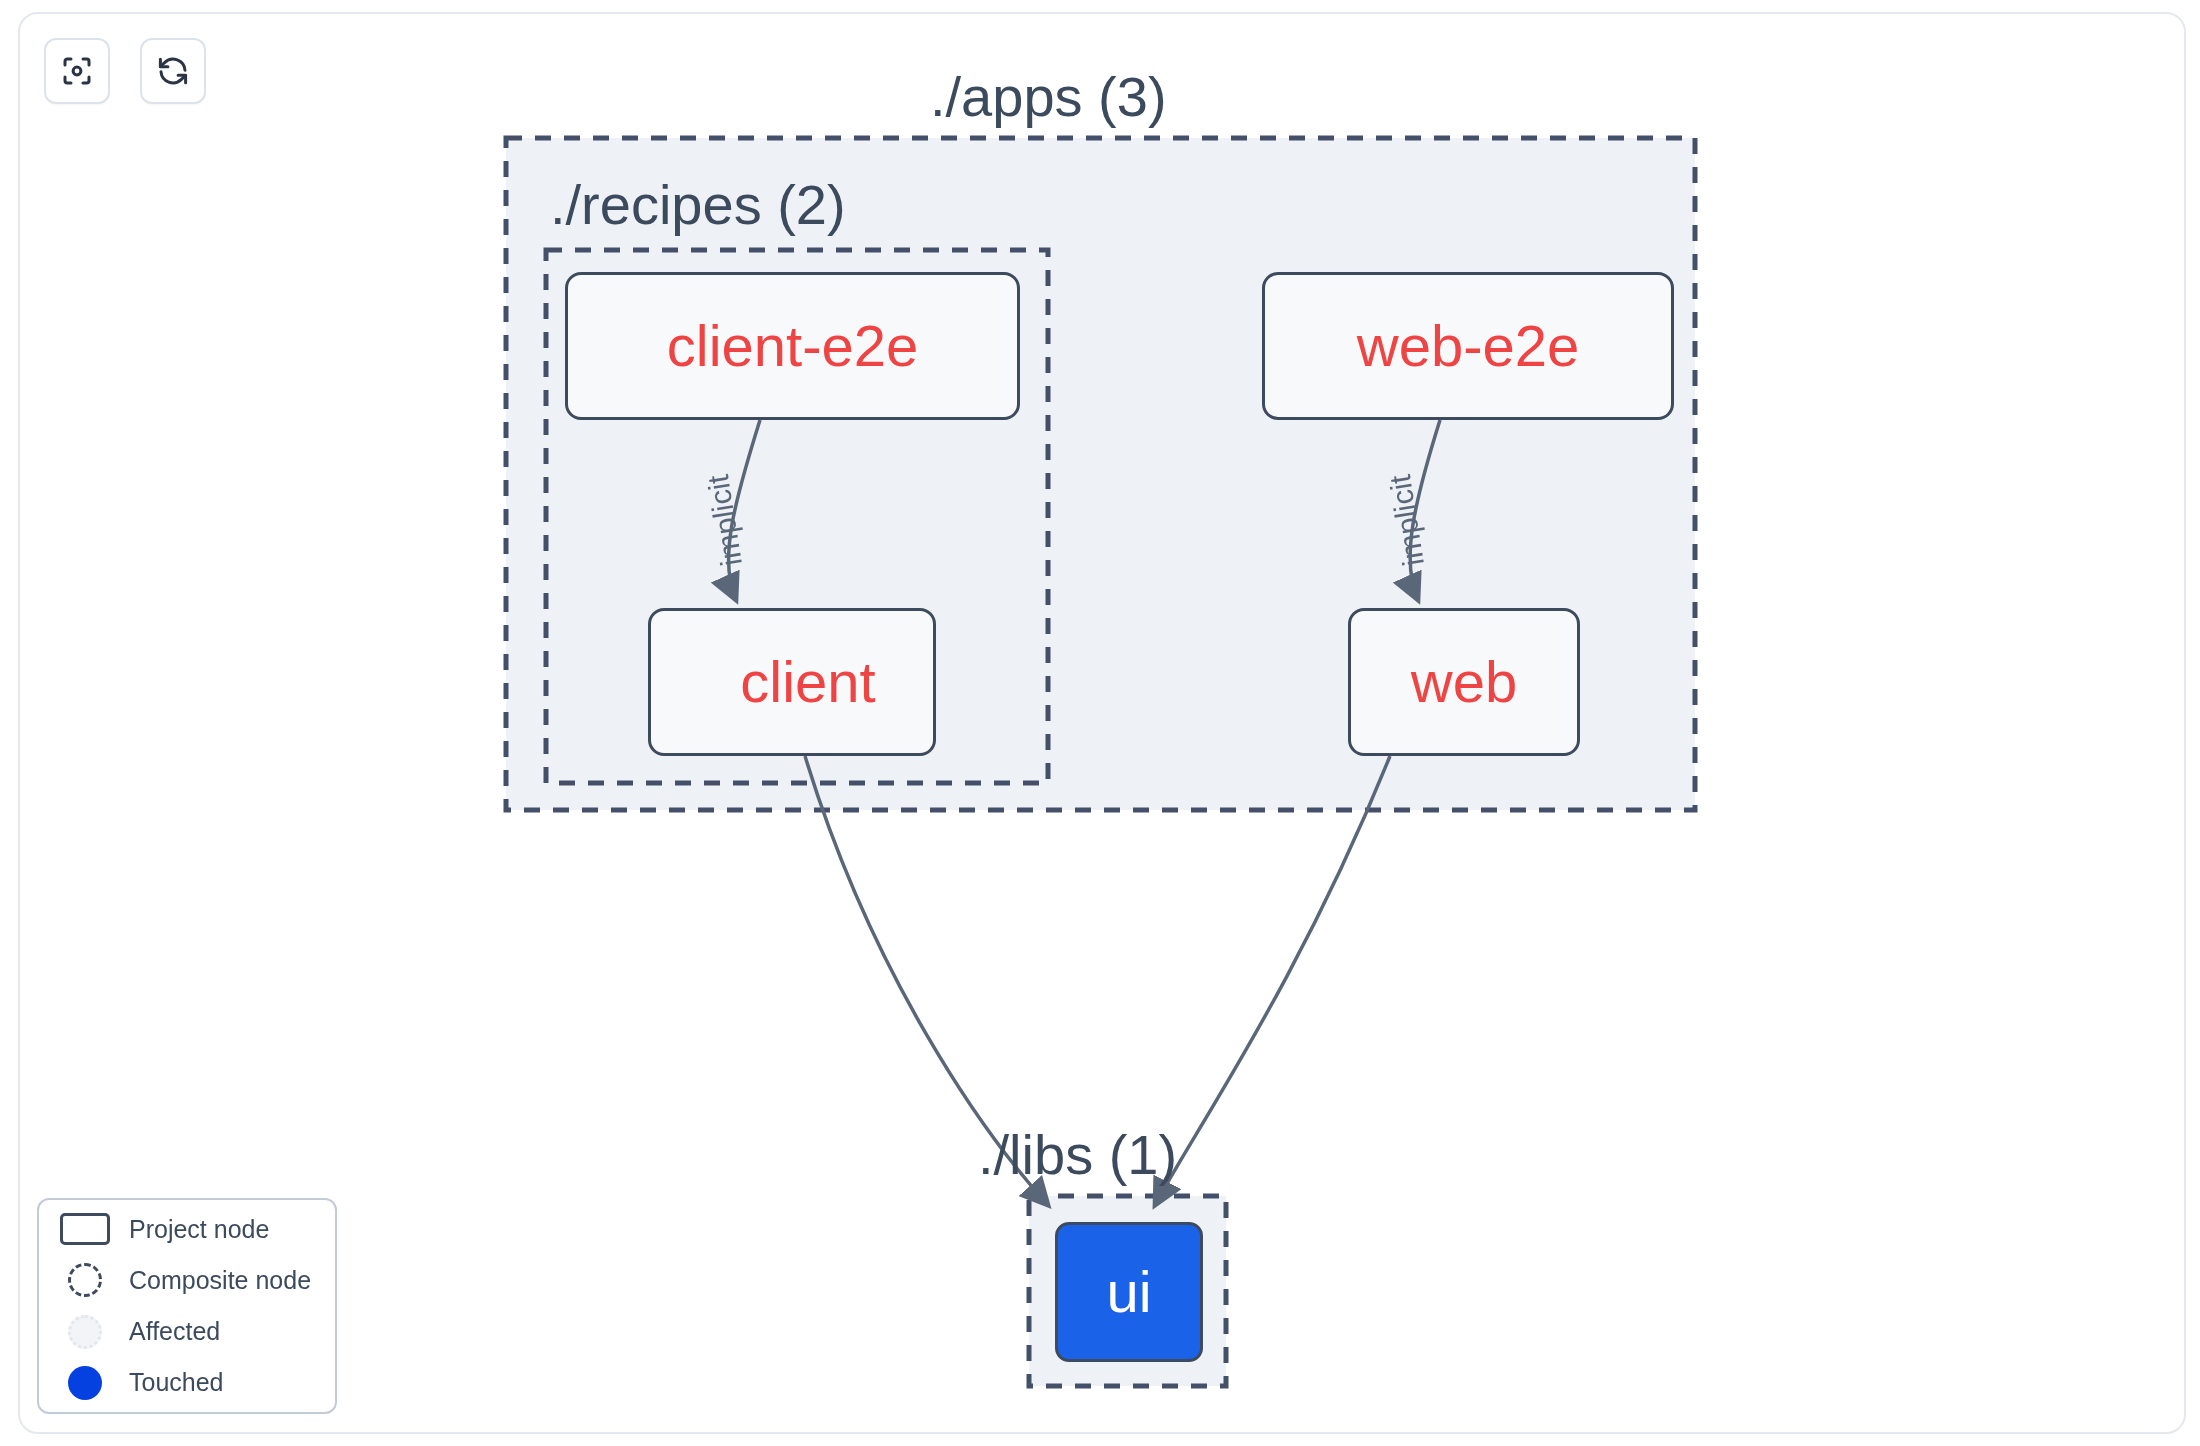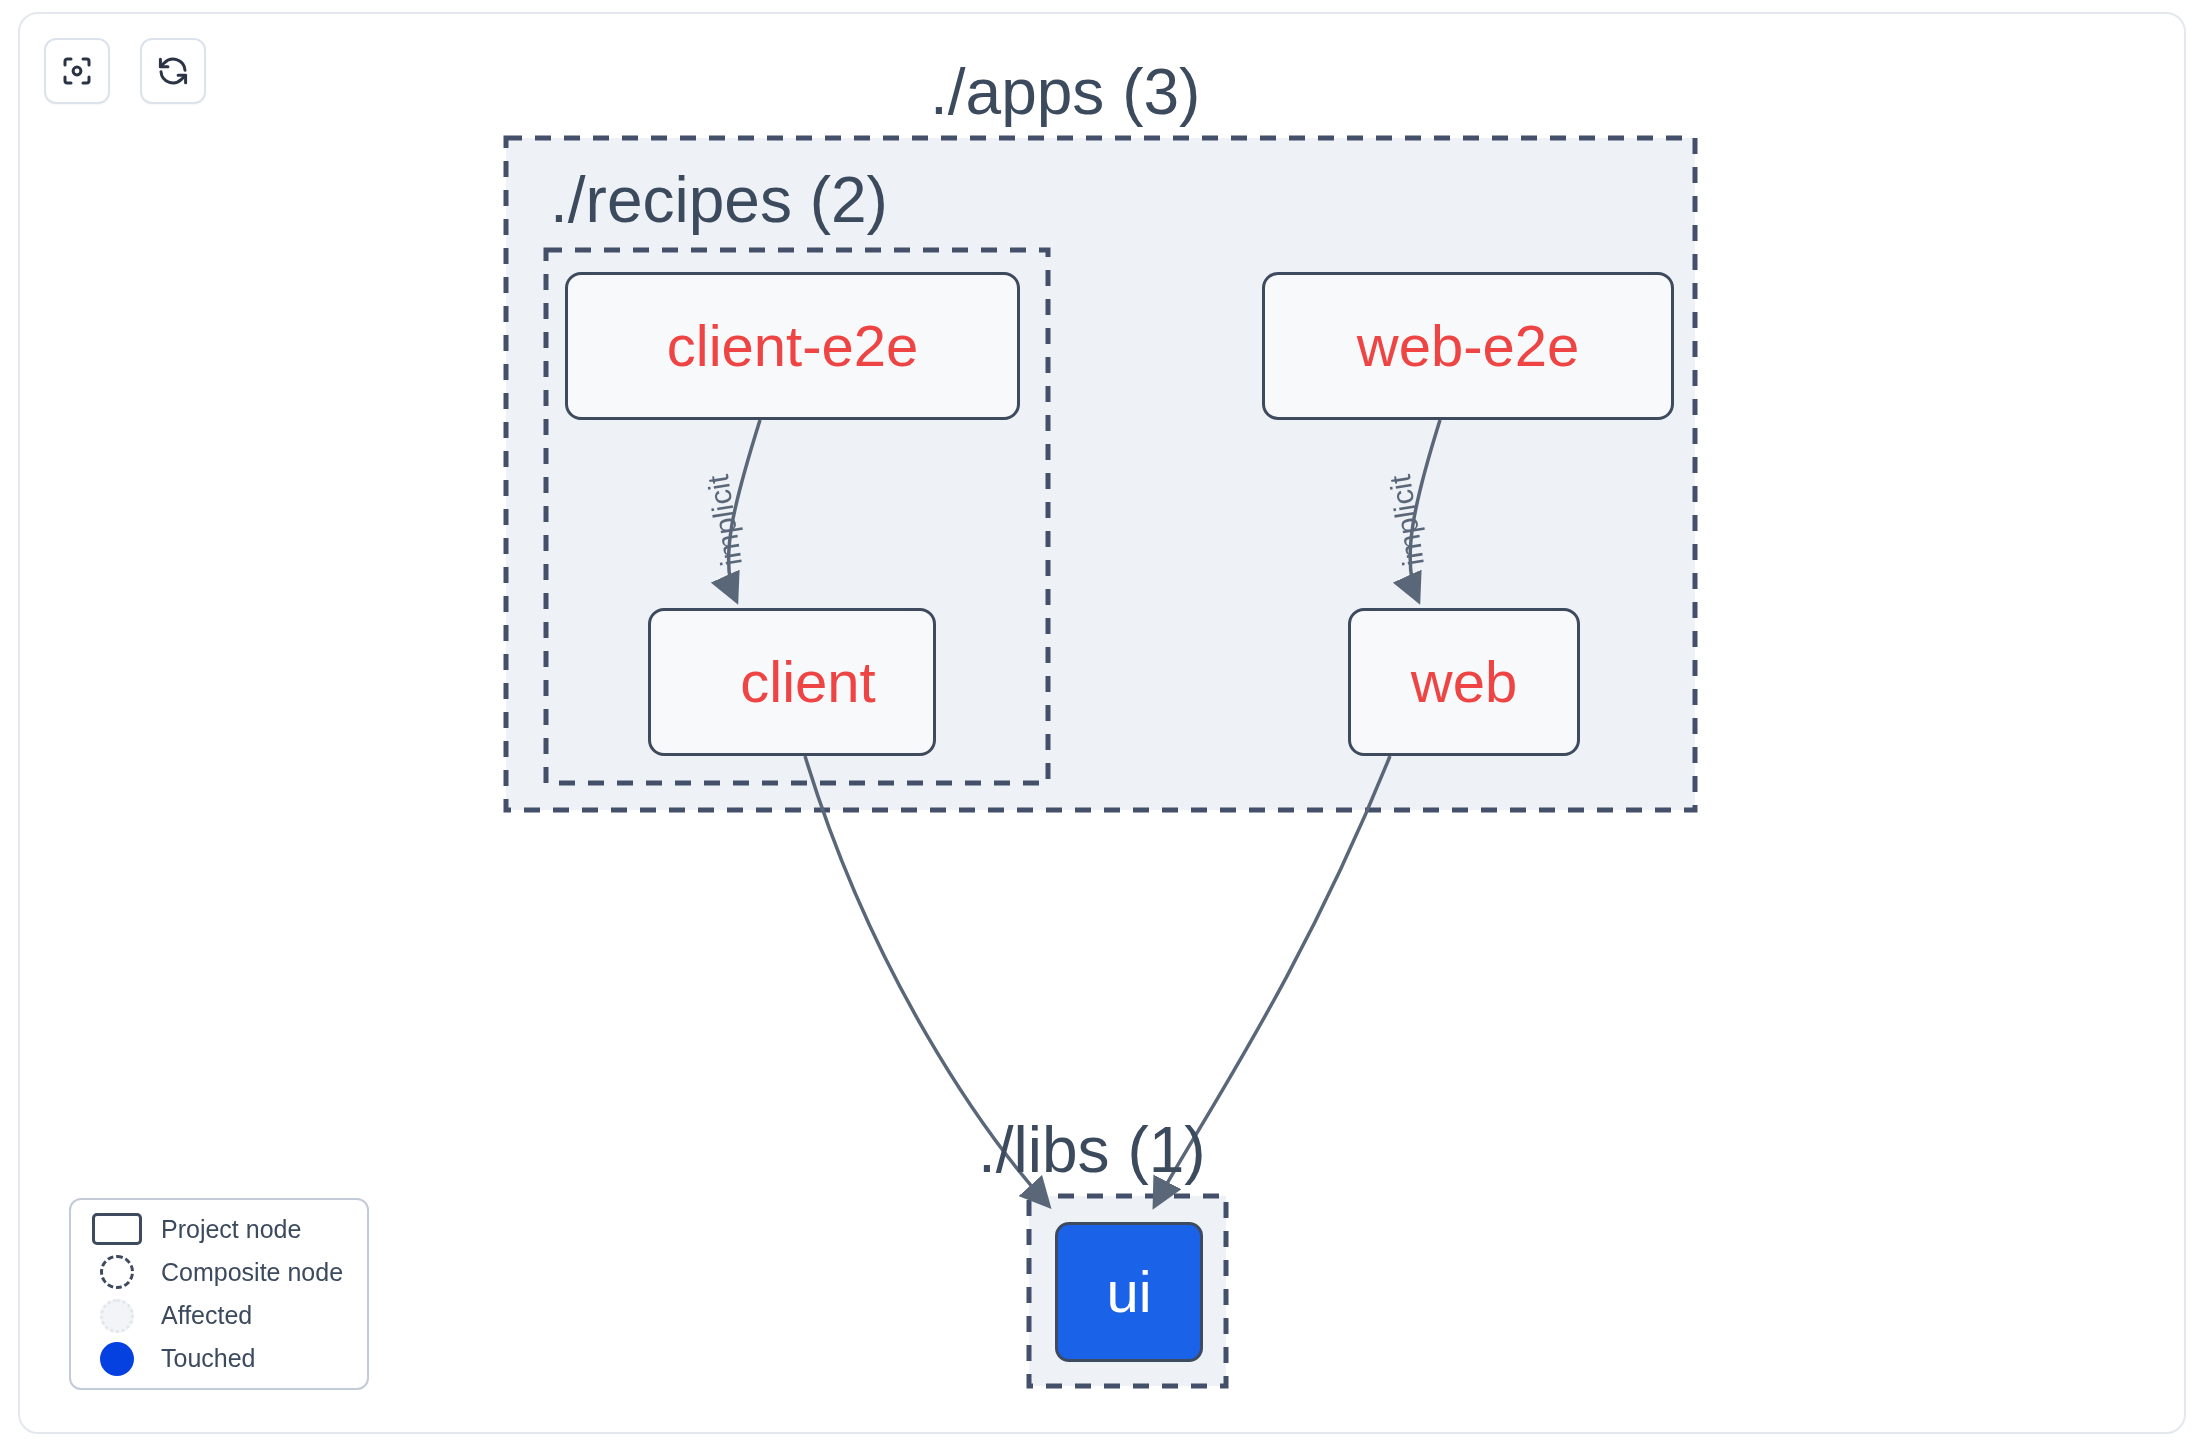--- a/index.html
+++ b/index.html
@@ -48,24 +48,25 @@
     position: absolute;
     left: 0; top: 0;
     width: 2200px; height: 1446px;
     z-index: 10;
   }
 
   
   .group-label {
     position: absolute;
     color: #3c4a5e;
-    font-size: 64px;
+    font-size: 56px;
     line-height: 1;
     white-space: nowrap;
     z-index: 22;
+    margin-top: 9px;
   }
   #label-apps    { left: 930px;  top: 60px; }
   #label-recipes { left: 550px;  top: 168px; }
   #label-libs    { left: 978px;  top: 1118px; }
 
   
   .node {
     position: absolute;
     display: flex; align-items: center; justify-content: center;
     border: 3px solid #3e4a5e;
@@ -87,29 +88,28 @@
     background: #1a62e8;
     border: 3px solid #3e4a5e;
     color: #ffffff;
     border-radius: 14px;
   }
 
   
   #legend {
     position: absolute;
     left: 37px; top: 1198px;
-    width: 300px; height: 192px;
+    width: 300px; height: 216px;
     background: #ffffff;
     border: 2px solid #c3cbd8;
     border-radius: 12px;
     padding: 9px 20px;
     display: flex; flex-direction: column;
     justify-content: space-between;
     z-index: 40;
-    margin-left: 32px;
   }
   .legend-row {
     display: flex; align-items: center;
     gap: 18px;
     height: 40px;
   }
   .legend-swatch {
     width: 52px; height: 34px;
     flex: 0 0 52px;
     display: flex; align-items: center; justify-content: center;

